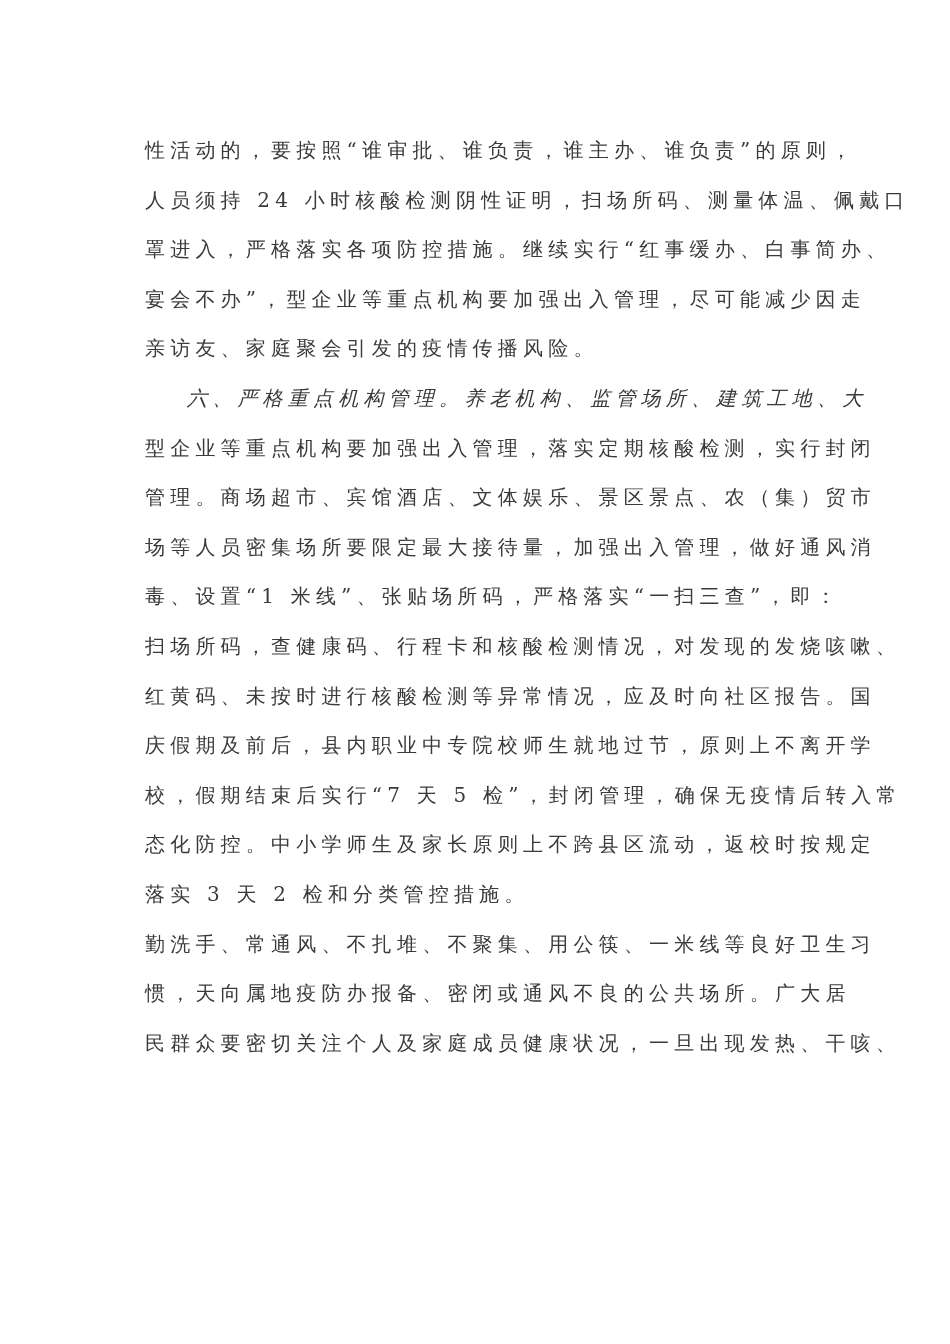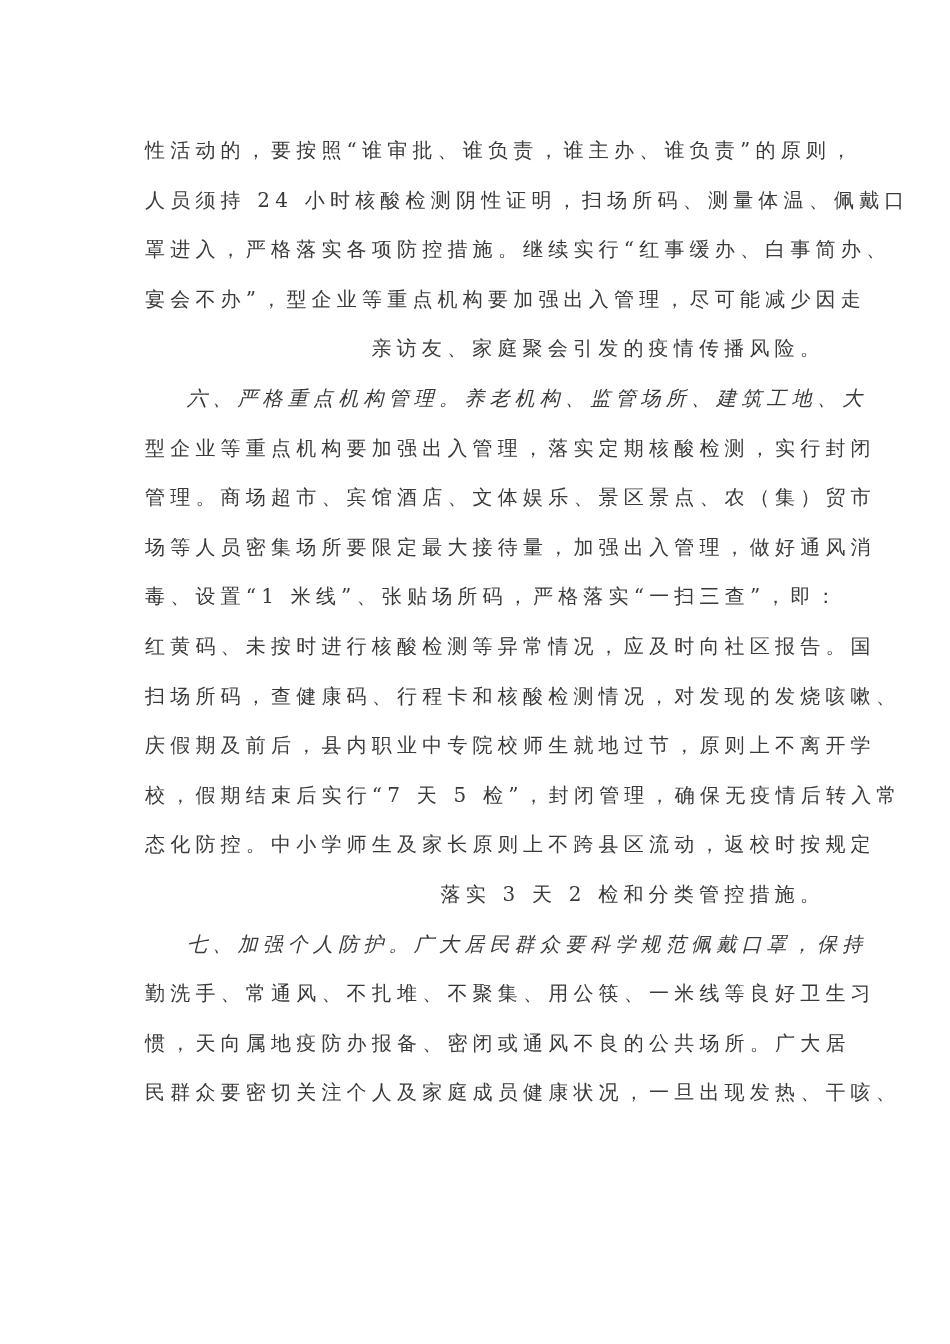--- a/index.html
+++ b/index.html
@@ -28,21 +28,20 @@
       left: 145px;
       top: 130px;
       width: 680px;
     }
     .line {
       height: 49.6px;
       line-height: 40px;
       font-size: 20px;
       letter-spacing: 5.2px;
       white-space: nowrap;
-      text-align: right;
     }
     .line.indent {
       padding-left: 42px;
       font-style: italic;
     }
   </style>
 </head>
 <body>
 
 <div class="page">
@@ -55,29 +54,28 @@
       <div class="line">宴会不办”，型企业等重点机构要加强出入管理，尽可能减少因走</div>
       <div class="line">亲访友、家庭聚会引发的疫情传播风险。</div>
     </div>
 
     <div class="paragraph">
       <div class="line indent">六、严格重点机构管理。养老机构、监管场所、建筑工地、大</div>
       <div class="line">型企业等重点机构要加强出入管理，落实定期核酸检测，实行封闭</div>
       <div class="line">管理。商场超市、宾馆酒店、文体娱乐、景区景点、农（集）贸市</div>
       <div class="line">场等人员密集场所要限定最大接待量，加强出入管理，做好通风消</div>
       <div class="line">毒、设置“1 米线”、张贴场所码，严格落实“一扫三查”，即：</div>
+      <div class="line">扫场所码，查健康码、行程卡和核酸检测情况，对发现的发烧咳嗽、</div>
       <div class="line">红黄码、未按时进行核酸检测等异常情况，应及时向社区报告。国</div>
-      <div class="line">扫场所码，查健康码、行程卡和核酸检测情况，对发现的发烧咳嗽、</div>
       <div class="line">庆假期及前后，县内职业中专院校师生就地过节，原则上不离开学</div>
       <div class="line">校，假期结束后实行“7 天 5 检”，封闭管理，确保无疫情后转入常</div>
       <div class="line">态化防控。中小学师生及家长原则上不跨县区流动，返校时按规定</div>
       <div class="line">落实 3 天 2 检和分类管控措施。</div>
     </div>
 
     <div class="paragraph">
-      <div class="line indent">七、加强个人防护。广大居民群众要科学规范佩戴口罩，保持</div>
       <div class="line">勤洗手、常通风、不扎堆、不聚集、用公筷、一米线等良好卫生习</div>
       <div class="line">惯，天向属地疫防办报备、密闭或通风不良的公共场所。广大居</div>
       <div class="line">民群众要密切关注个人及家庭成员健康状况，一旦出现发热、干咳、</div>
     </div>
 
   </div>
 </div>
 
 </body></html>

